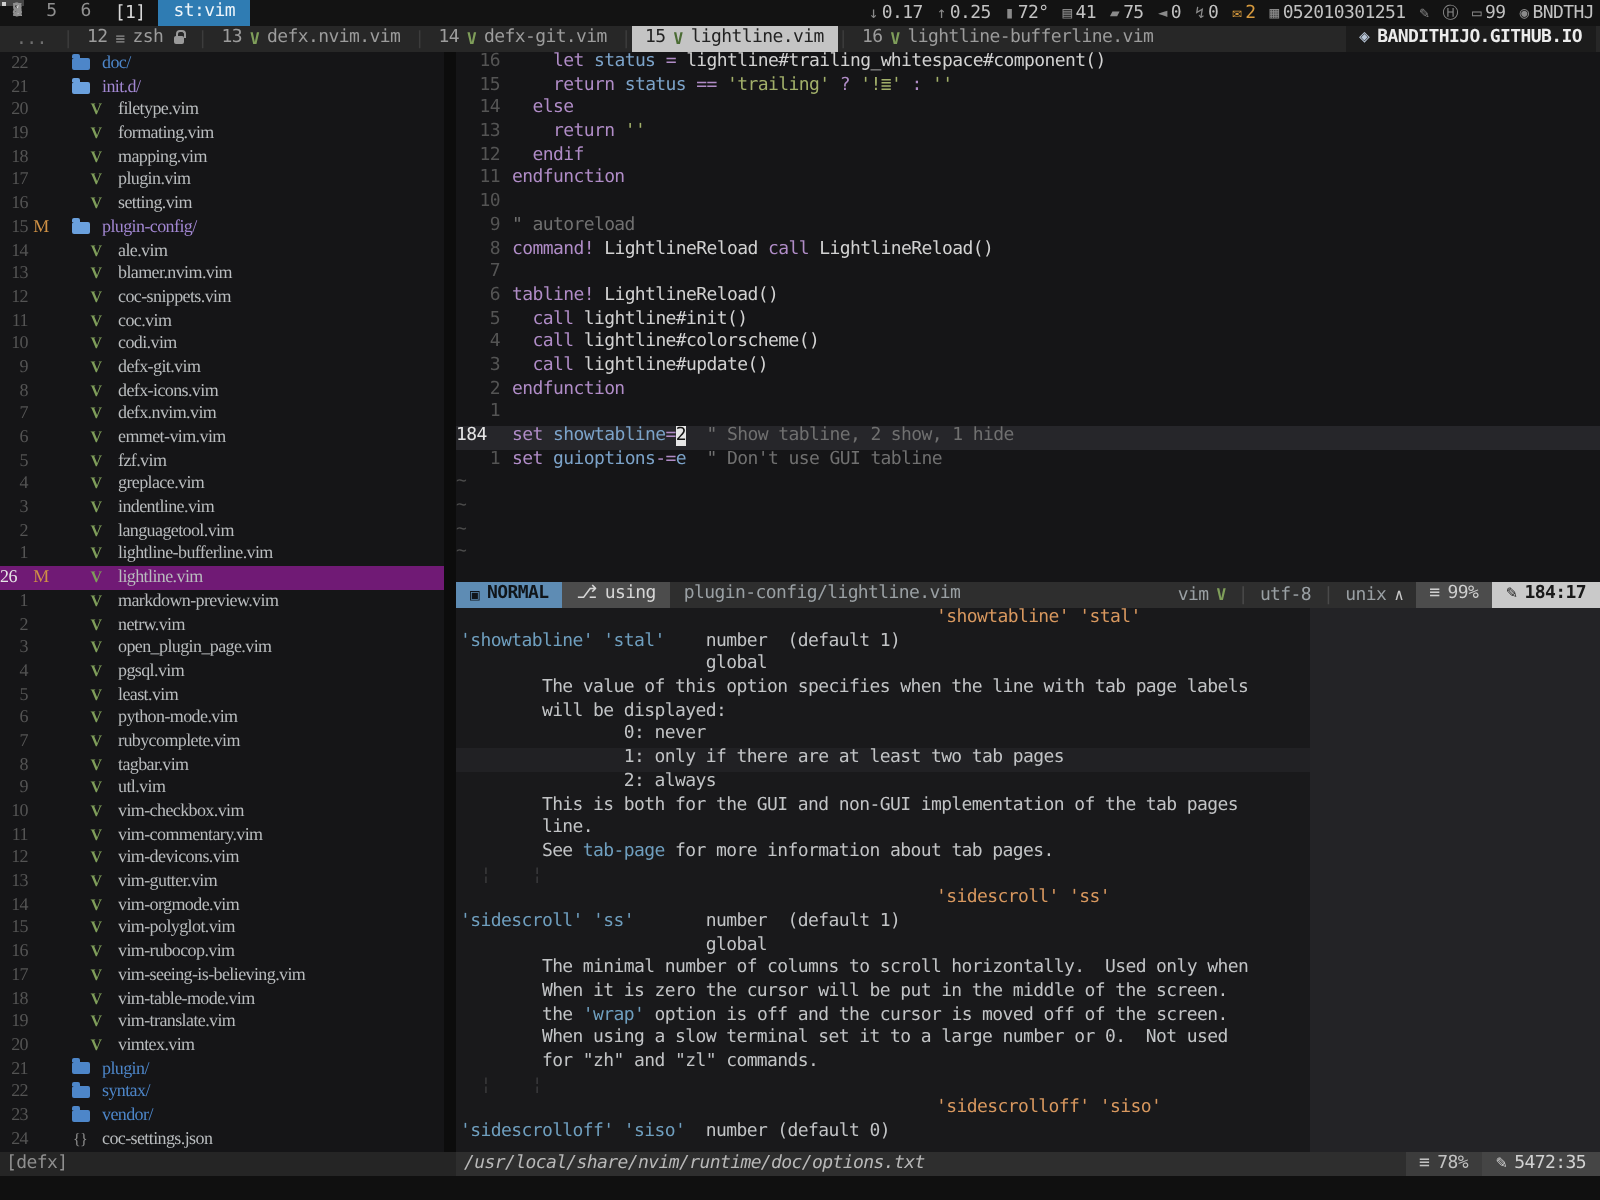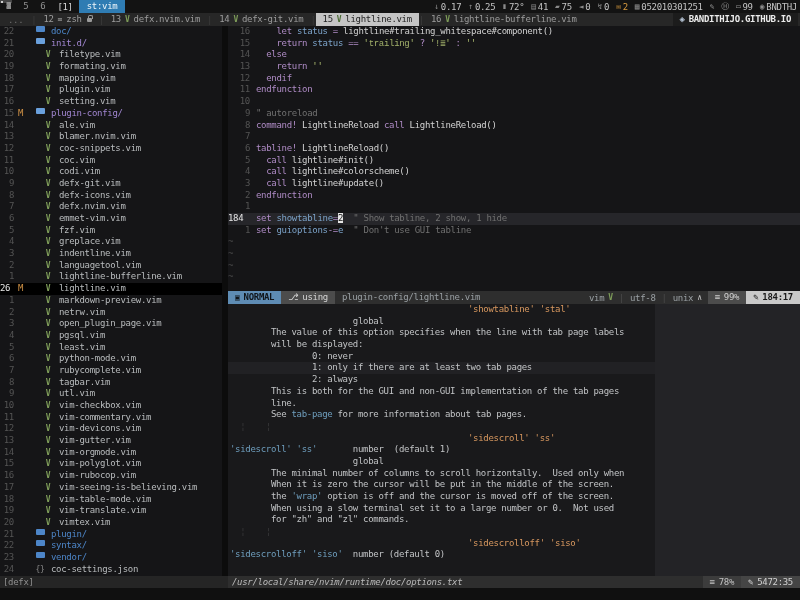--- a/index.html
+++ b/index.html
@@ -32,22 +32,22 @@
   .lock::before { content:""; position:absolute; left:1px; top:-3px; width:3px; height:3px; border:1px solid #9a9a9a; border-bottom:none; border-radius:2px 2px 0 0; }
   .buftag { margin-left:4px; color:#525252;margin-top:44px; }
   .site-chip { margin-left:auto; margin-right:2px; background:#1c1c1c; color:#ececec; font-weight:bold; padding:0 7px; height:13px; line-height:13px; display:inline-flex; align-items:center; gap:4px; }
   .shield { color:#b9c7d8; font-weight:normal; }
 
   
   .r { height:11.7px; line-height:11.7px; white-space:pre; overflow:hidden; }
 
   
   #defx { position:absolute; left:0; top:26px; width:222px; height:550px; background:#151517; }
-  .drow { display:flex; align-items:flex-start; }
-  .drow.cur { background:#000000; }
+  .drow { display:flex; align-items:center;font-family:Liberation Serif, serif; }
+  .drow.cur { background:#701a75; }
   .dnum { width:14px; text-align:right; color:#545454; flex:none; }
   .drow.cur .dnum { text-align:left; color:#e6e6e6; }
   .dmark { width:13px; text-align:center; color:#cf9145; flex:none; }
   .dicon { flex:none; margin-right:6px; display:inline-flex; align-items:center; justify-content:center; width:10px; }
   .fold { width:9px; height:6px; background:#4d86c9; border-radius:1px; position:relative; display:inline-block; }
   .fold::before { content:""; position:absolute; left:0; top:-2px; width:4px; height:2px; background:inherit; border-radius:1px 1px 0 0; }
   .fold.open { background:#6aa0dd; }
   .jicon { color:#8a8a8a; font-size:8px; }
   .dname { color:#b9bcbe; }
   .k-dir .dname { color:#4d86c9; }
@@ -56,21 +56,21 @@
   #vsep { position:absolute; left:222px; top:26px; width:6px; height:550px; background:#0c0c0c; }
 
   
   #editor { position:absolute; left:228px; top:26px; width:572px; height:265px; background:#151517; }
   .eline { display:flex; }
   .eline.cur { background:#26262a; }
   .enum { width:22px; flex:none; text-align:right; padding-right:0; color:#545454; }
   .eline.cur .enum { text-align:left; color:#e6e6e6; }
   .etext { padding-left:6px; white-space:pre; }
   .tilde { color:#4a4a4a; }
-  .c-k { color:#b08cc7; } .c-i { color:#7ca3c9; } .c-s { color:#a2b06a;font-family:Liberation Mono, monospace; }
+  .c-k { color:#b08cc7; } .c-i { color:#7ca3c9; } .c-s { color:#a2b06a; }
   .c-c { color:#707070; } .c-f { color:#d2d2d2; } .c-o { color:#b08cc7; }
   .c-t { color:#b8bcc0; }
   .c-C { background:#e6e6e6; color:#141414; }
   .dot { position:absolute; width:3px; height:3px; }
   .d1 { left:372px; top:266px; background:#d9d9d9; }
   .d2 { left:372px; top:281px; background:#b98888; }
 
   
   #statusline { position:absolute; left:228px; top:291px; width:572px; height:13px; background:#2e2e2e; display:flex; align-items:center; color:#9aa0a4; }
   .seg { height:13px; line-height:13px; padding:0 7px; display:inline-flex; align-items:center; gap:4px; }
@@ -308,20 +308,21 @@
       <span class="seg pos">
           <span>✎</span>
           <span>184:17</span>
         </span>
     </span>
   </div>
 
   <div id="help">
     <div id="helplines">
         <div class="r hline ind"><span class="c-g">'showtabline' 'stal'</span></div>
+        <div class="r hline"><span class="c-p">'showtabline' 'stal'</span><span class="c-ht">    number  (default 1)</span></div>
         <div class="r hline"><span class="c-ht">                        global</span></div>
         <div class="r hline"><span class="c-ht">        The value of this option specifies when the line with tab page labels</span></div>
         <div class="r hline"><span class="c-ht">        will be displayed:</span></div>
         <div class="r hline"><span class="c-ht">                0: never</span></div>
         <div class="r hline hl"><span class="c-ht">                1: only if there are at least two tab pages</span></div>
         <div class="r hline"><span class="c-ht">                2: always</span></div>
         <div class="r hline"><span class="c-ht">        This is both for the GUI and non-GUI implementation of the tab pages</span></div>
         <div class="r hline"><span class="c-ht">        line.</span></div>
         <div class="r hline"><span class="c-ht">        See </span><span class="c-l">tab-page</span><span class="c-ht"> for more information about tab pages.</span></div>
         <div class="r hline"><span class="c-d">  ¦    ¦</span></div>

